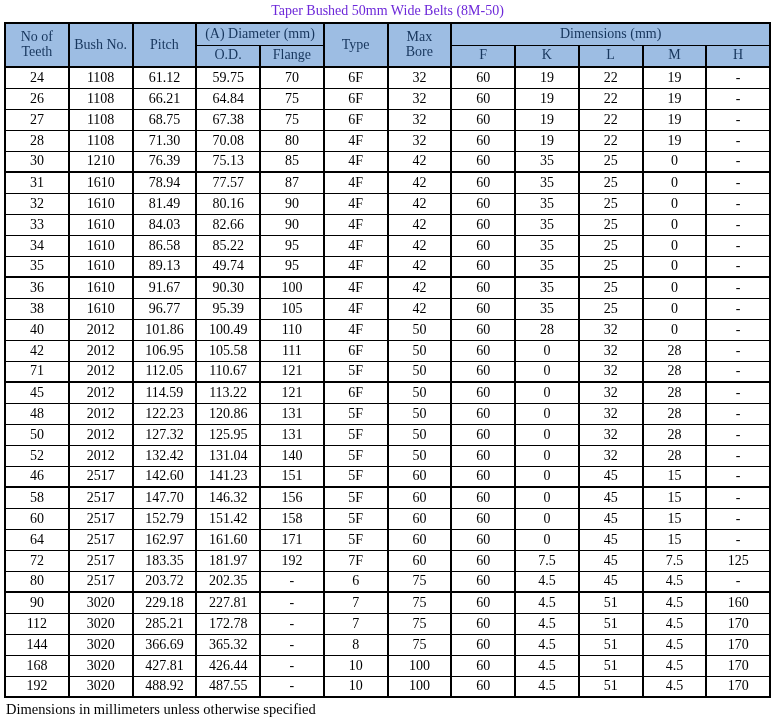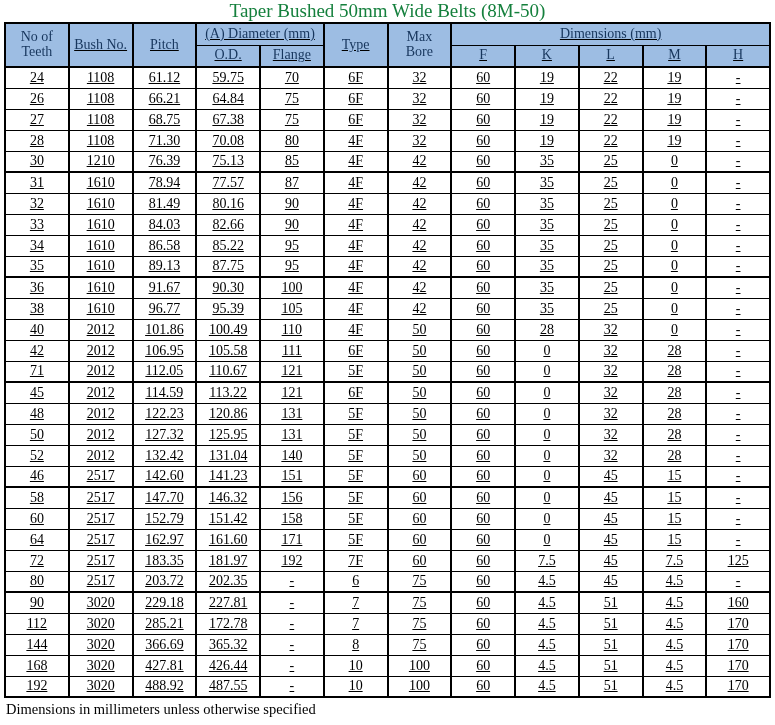--- a/index.html
+++ b/index.html
@@ -13,33 +13,32 @@
   html, body {
     margin: 0; padding: 0;
     width: 775px; height: 725px;
     background: var(--page-bg);
     font-family: "Liberation Serif", serif;
     color: var(--body-text);
   }
   .page { width: 775px; height: 725px; overflow: hidden; }
   .title {
     text-align: center;
-    font-size: 19px;
+    font-size: 14px;
     line-height: 22px;
     height: 22px;
-    color: #15803d;
+    color: #6d28d9;
     white-space: nowrap;
   }
   table.belts {
     border-collapse: collapse;
     table-layout: fixed;
     width: 767px;
     margin-left: 4px;
     border: 2px solid var(--border-color);
-    text-decoration: underline;
   }
   col { width: 8.3333%; }
   th, td {
     border: 1px solid var(--border-color);
     border-left-width: 2px;
     border-right-width: 2px;
     text-align: center;
     vertical-align: middle;
     padding: 0 1px;
     overflow: hidden;
@@ -238,21 +237,21 @@
           <td>60</td>
           <td>35</td>
           <td>25</td>
           <td>0</td>
           <td>-</td>
         </tr>
         <tr>
           <td>35</td>
           <td>1610</td>
           <td>89.13</td>
-          <td>87.75</td>
+          <td>49.74</td>
           <td>95</td>
           <td>4F</td>
           <td>42</td>
           <td>60</td>
           <td>35</td>
           <td>25</td>
           <td>0</td>
           <td>-</td>
         </tr>
         <tr class="group-start">

